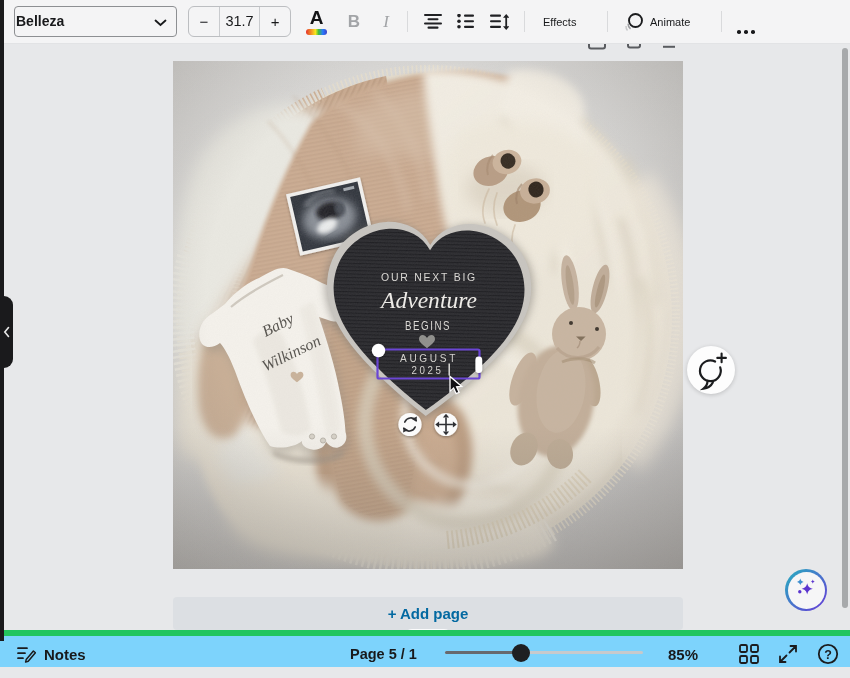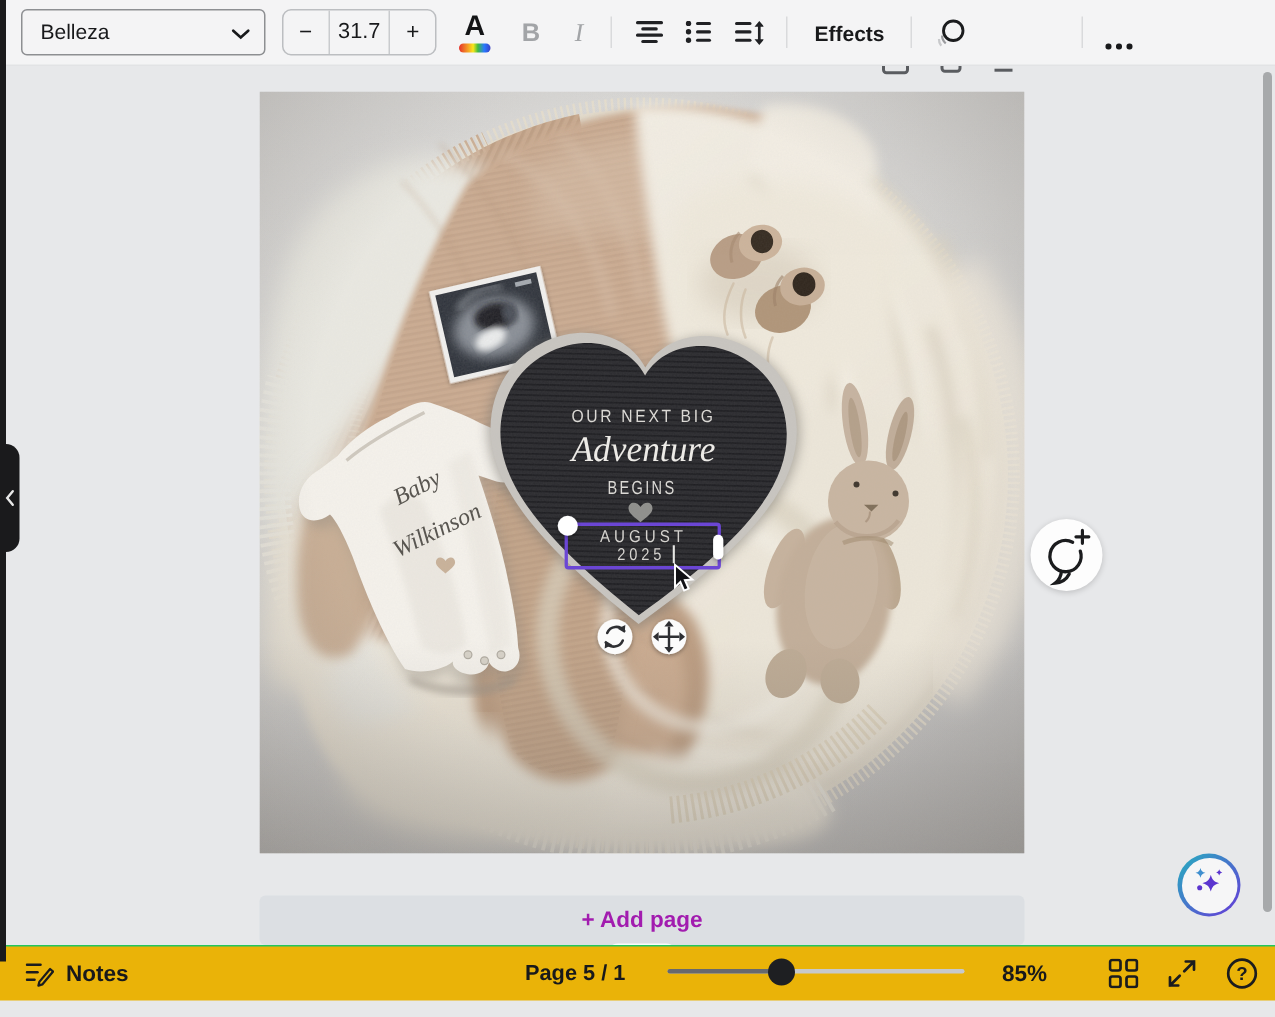--- a/index.html
+++ b/index.html
@@ -5,42 +5,42 @@
   * { margin:0; padding:0; box-sizing:border-box; }
   html,body { width:850px; height:678px; overflow:hidden; font-family:"Liberation Sans",sans-serif; }
   body { background:#e7e8ea; position:relative; }
   .abs { position:absolute; }
 
   
   #toolbar { position:absolute; left:0; top:0; width:850px; height:44px;
     background:#f4f4f5; border-bottom:1px solid #e2e3e5; z-index:30; }
   #fontbox { position:absolute; left:14px; top:6px; width:163px; height:31px;
     border:1px solid #8d8f92; border-radius:4px; background:#f4f4f5;
-    font-size:14px; font-weight:normal; color:#18191b; line-height:29px; padding-left:12px; }
+    font-size:14px; font-weight:bold; color:#18191b; line-height:29px; padding-left:1px; }
   #sizegrp { position:absolute; left:188px; top:6px; width:103px; height:31px;
     border:1px solid #bcbec1; border-radius:6px; display:flex; }
   #sizegrp div { flex:1; text-align:center; line-height:29px; font-size:15px; color:#18191b; }
   #sizegrp .mid { border-left:1px solid #c9cbce; border-right:1px solid #c9cbce; flex:1.35; font-size:14.5px; }
-  .tbtxt { position:absolute; top:0; height:44px; line-height:44px; font-size:14px; color:#18191b; font-weight:700; }
+  .tbtxt { position:absolute; top:0; height:44px; line-height:44px; font-size:11px; color:#18191b; font-weight:400; }
   .sep { position:absolute; top:11px; width:1px; height:21px; background:#d9dadc; }
   .dots span { display:inline-block; width:3.6px; height:3.6px; background:#18191b; border-radius:50%; margin-right:3.6px; }
 
   
   #work { position:absolute; left:0; top:45px; width:850px; height:596px; background:#e7e8ea; }
   #workinner { position:absolute; left:0; top:-45px; width:850px; height:678px; }
   #photo { position:absolute; left:173px; top:61px; width:510px; height:508px; z-index:5; }
   #addpage { position:absolute; left:173px; top:597px; width:510px; height:33px;
     background:#dcdfe3; border-radius:4px; text-align:center; line-height:33px;
-    font-size:15px; font-weight:bold; color:#a21caf; z-index:5;}
+    font-size:15px; font-weight:bold; color:#0369a1; z-index:5;}
   #uptab { position:absolute; left:404px; top:629px; width:48px; height:14px;
     background:#fbfbfc; border-radius:8px 8px 0 0; z-index:6; text-align:center; }
 
   
   #botbar { position:absolute; left:0; top:630px; width:850px; height:37px;
-    background:#eab308; border-top:1px solid #22c55e; z-index:31; }
+    background:#7dd3fc; border-top:6px solid #22c55e; z-index:31; }
   #botbar .txt { position:absolute; top:0; height:37px; line-height:37px; font-size:15px; color:#18191b; font-weight:bold; }
 
   
   #rail { position:absolute; left:0; top:0; width:4px; height:641px; background:#1a1a1c; z-index:40; }
   #railtab { position:absolute; left:0; top:296px; width:13px; height:72px; background:#1a1a1c;
     border-radius:0 9px 9px 0; z-index:40; }
 
   
   #comment { position:absolute; left:687px; top:346px; width:48px; height:48px; background:#fdfdfd;
     border-radius:50%; box-shadow:0 1px 4px rgba(0,0,0,.18); z-index:20; }
@@ -371,20 +371,21 @@
   </svg>
   <div class="sep" style="left:524px"></div>
   <div class="tbtxt" style="left:543px;">Effects</div>
   <div class="sep" style="left:607px"></div>
 
   <svg class="abs" style="left:623px;top:10px" width="22" height="24" viewBox="0 0 22 24">
     <path d="M4.5 20.5 a6.3 6.3 0 0 1 -1.5 -4.5" fill="none" stroke="#c8c9cb" stroke-width="1.5"></path>
     <path d="M7.5 18.9 a6.4 6.4 0 0 1 -2.4 -5.2" fill="none" stroke="#9a9b9e" stroke-width="1.5"></path>
     <circle cx="12.5" cy="10.5" r="6.5" fill="none" stroke="#1b1c1e" stroke-width="1.9"></circle>
   </svg>
+  <div class="tbtxt" style="left:650px;">Animate</div>
   <div class="sep" style="left:721px"></div>
   <div class="abs dots" style="left:737px;top:19.5px;"><span></span><span></span><span></span></div>
 </div>
 
 <div id="botbar">
 
   <svg class="abs" style="left:17px;top:10px" width="19" height="17" viewBox="0 0 19 17">
     <g fill="none" stroke="#1b1c1e" stroke-width="1.7" stroke-linecap="round">
       <path d="M1 2.2 h9"></path>
         <path d="M1 7.2 h7"></path>

